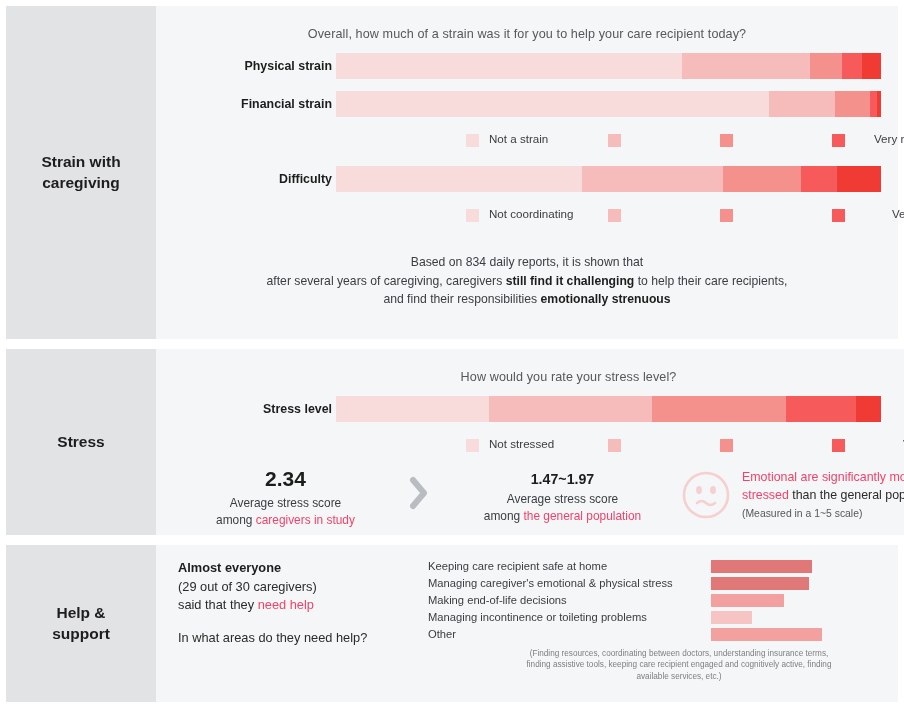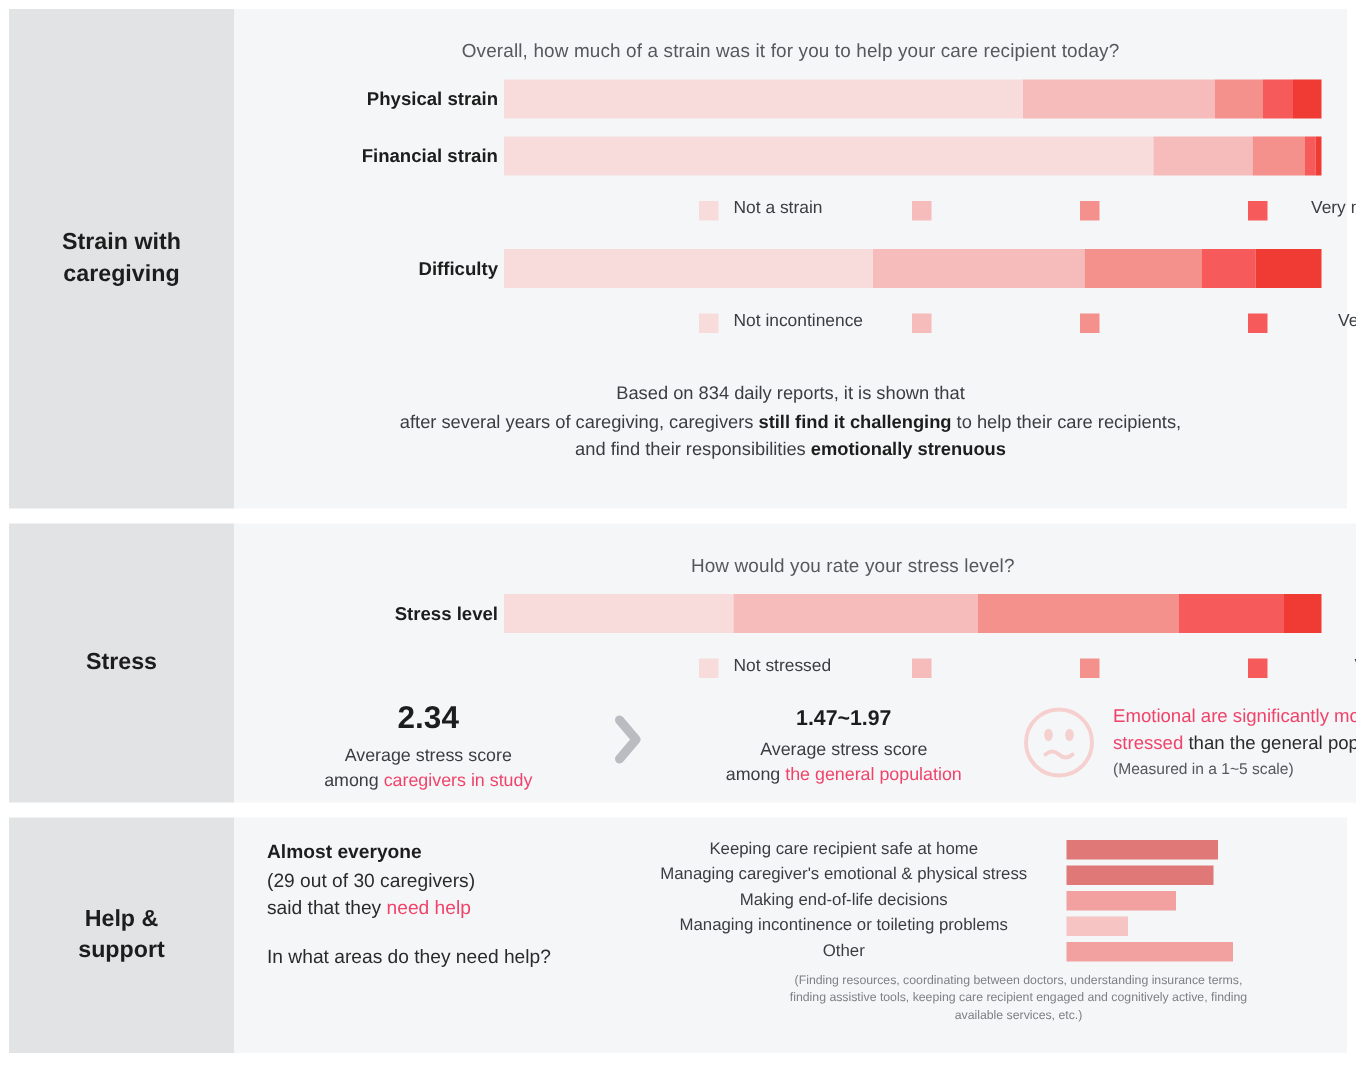--- a/index.html
+++ b/index.html
@@ -67,21 +67,21 @@
   .cmp-right .hl { color: #f0436b; }
   .cmp-small { font-size: 10.4px; color: #55585c; margin-top: 2px; }
 
   
   .help-wrap { display: flex; padding: 14px 12px 0 22px; }
   .help-left { width: 250px; flex: 0 0 250px; font-size: 12.8px; line-height: 1.45; color: #2b2b2b; }
   .help-left .hb { font-weight: bold; color: #1d1d1d; }
   .help-q { margin-top: 14px; font-size: 12.8px; color: #2b2b2b; }
   .help-right { flex: 1 1 auto; }
   .hrow { display: flex; align-items: center; height: 14.5px; margin-bottom: 2.5px; }
-  .hlabel { flex: 1 1 auto; text-align: center; padding-right: 14px; font-size: 11.2px; color: #3a3d41; white-space: nowrap; }
+  .hlabel { flex: 1 1 auto; text-align: left; padding-right: 14px; font-size: 11.2px; color: #3a3d41; white-space: nowrap; }
   .hbar-track { width: 175px; flex: 0 0 175px; }
   .hbar { height: 12.5px; }
   .foot {
     text-align: center; font-size: 8.2px; line-height: 1.42; color: #7d8084;
     margin-top: 6px; padding: 0 52px 0 96px;
   }
 </style>
 </head>
 <body>
 
@@ -137,21 +137,21 @@
               <div class="seg" style="width: 141.155px; background: rgb(246, 188, 188);"></div>
               <div class="seg" style="width: 77.935px; background: rgb(245, 145, 141);"></div>
               <div class="seg" style="width: 35.97px; background: rgb(247, 90, 90);"></div>
               <div class="seg" style="width: 44.145px; background: rgb(239, 59, 51);"></div>
             </div>
           </div>
         </div>
 
       <div class="legend" style="margin-top:13px">
         <div class="sw" style="left: 310px; background: rgb(248, 220, 220);"></div>
-        <div class="lt" style="left:333px">Not incontinence</div>
+        <div class="lt" style="left:333px">Not coordinating</div>
         <div class="sw" style="left: 452px; background: rgb(246, 188, 188);"></div>
         <div class="sw" style="left: 564px; background: rgb(245, 145, 141);"></div>
         <div class="sw" style="left: 676px; background: rgb(247, 90, 90);"></div>
         <div class="lt" style="left:736px">Very challenging</div>
 
       </div>
 
       <div class="note">
         <span>Based on 834 daily reports, it is shown that</span><br>
         <span>after several years of caregiving, caregivers </span><b>still find it challenging</b><span> to help their care recipients,</span><br>

